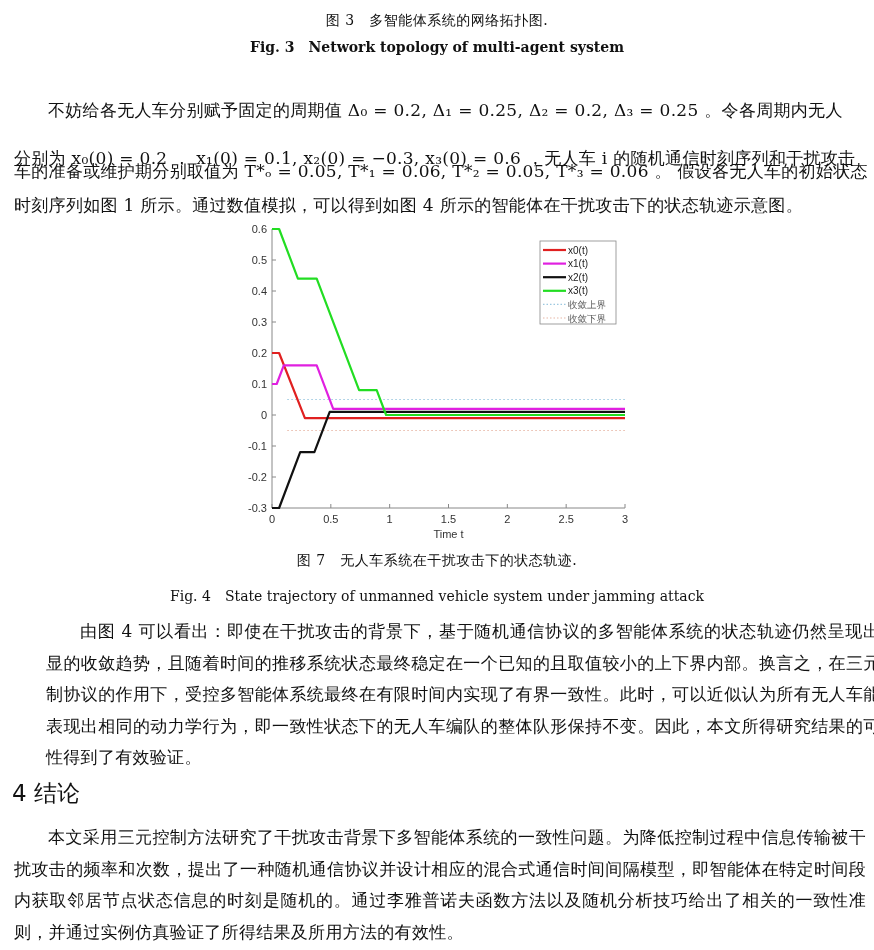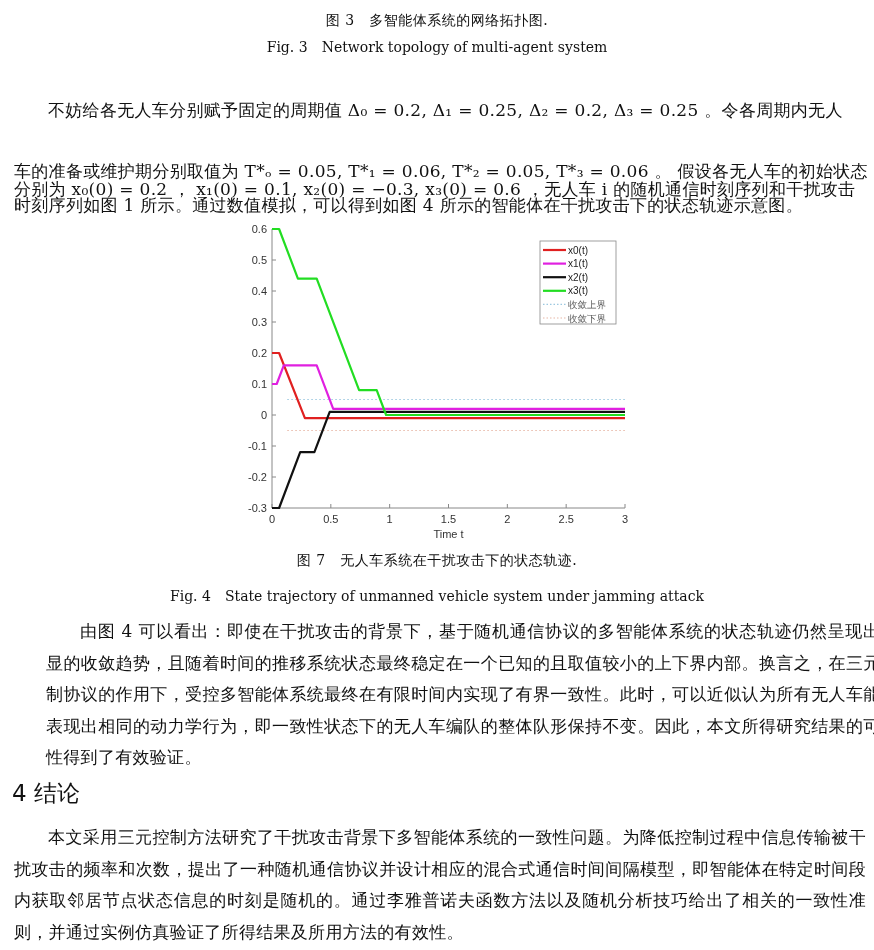--- a/index.html
+++ b/index.html
@@ -13,26 +13,26 @@
              font-family: "DejaVu Sans", sans-serif; font-weight: normal; text-align: right; }
   #chart { position: absolute; left: 230px; top: 222px; }
   #chart text { font-family: "Liberation Sans", sans-serif; font-size: 11px; fill: #333; }
   #chart .legend-text { font-size: 10px; fill: #222; }
   #chart .legend-text.cn { font-family: "DejaVu Serif", serif; font-size: 9.5px; fill: #555; }
 </style>
 </head>
 <body>
 
 <div class="cap cn" style="top:12px;">图 3　多智能体系统的网络拓扑图.</div>
-<div class="cap" style="top:39px;">Fig. 3　Network topology of multi-agent system</div>
+<div class="cap" style="top:39px;font-weight:bold;">Fig. 3　Network topology of multi-agent system</div>
 
 <div>
   <div class="para" style="top:95px; text-indent:0; left:48px; width:818px; white-space:nowrap;">不妨给各无人车分别赋予固定的周期值 Δ₀ = 0.2, Δ₁ = 0.25, Δ₂ = 0.2, Δ₃ = 0.25 。令各周期内无人</div>
   <div class="para" style="top:119px; text-indent:0; white-space:nowrap;margin-top:37px;">车的准备或维护期分别取值为 T*ₒ = 0.05, T*₁ = 0.06, T*₂ = 0.05, T*₃ = 0.06 。 假设各无人车的初始状态</div>
-  <div class="para" style="top:174px; text-indent:0; white-space:nowrap;">分别为 x₀(0) = 0.2 ， x₁(0) = 0.1, x₂(0) = −0.3, x₃(0) = 0.6 ，无人车 i 的随机通信时刻序列和干扰攻击</div>
+  <div class="para" style="top:143px; text-indent:0; white-space:nowrap;">分别为 x₀(0) = 0.2 ， x₁(0) = 0.1, x₂(0) = −0.3, x₃(0) = 0.6 ，无人车 i 的随机通信时刻序列和干扰攻击</div>
   <div class="para" style="top:190px; text-indent:0; white-space:nowrap;">时刻序列如图 1 所示。通过数值模拟，可以得到如图 4 所示的智能体在干扰攻击下的状态轨迹示意图。</div>
 </div>
 
 <svg id="chart" width="410" height="325" viewBox="0 0 410 325">
   <g id="axes">
       <line x1="42" y1="7" x2="42" y2="286" stroke="#888" stroke-width="1"></line>
       <line x1="42" y1="286" x2="395" y2="286" stroke="#888" stroke-width="1"></line>
       <line x1="42" y1="286" x2="46" y2="286" stroke="#888"></line>
       <text x="37" y="290" text-anchor="end">-0.3</text>
       <line x1="42" y1="255" x2="46" y2="255" stroke="#888"></line>

